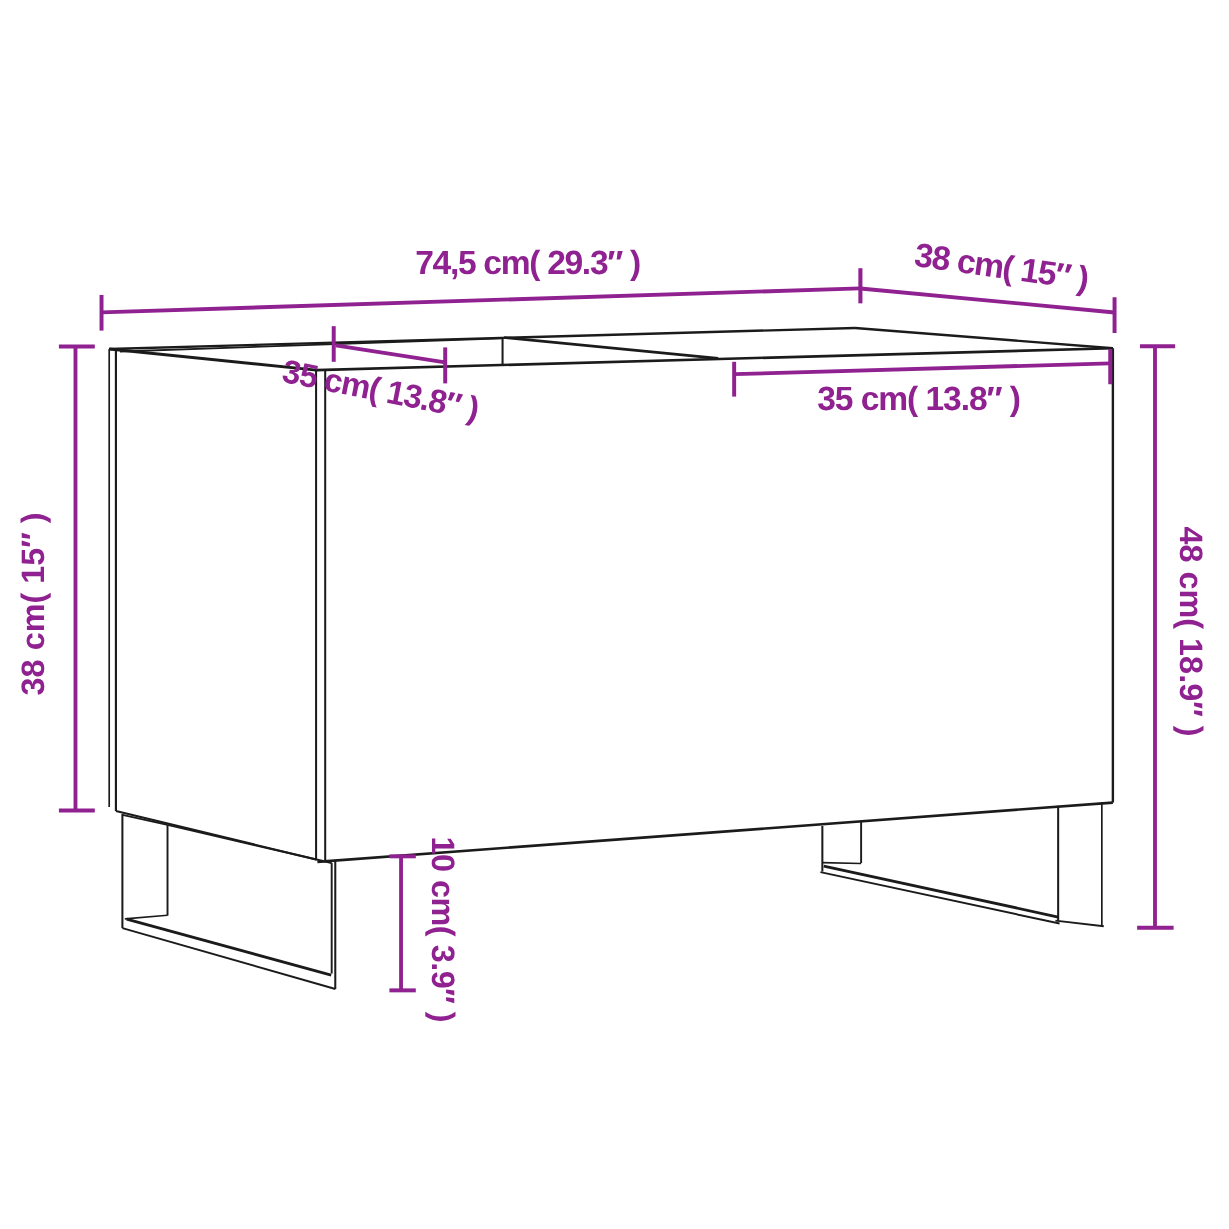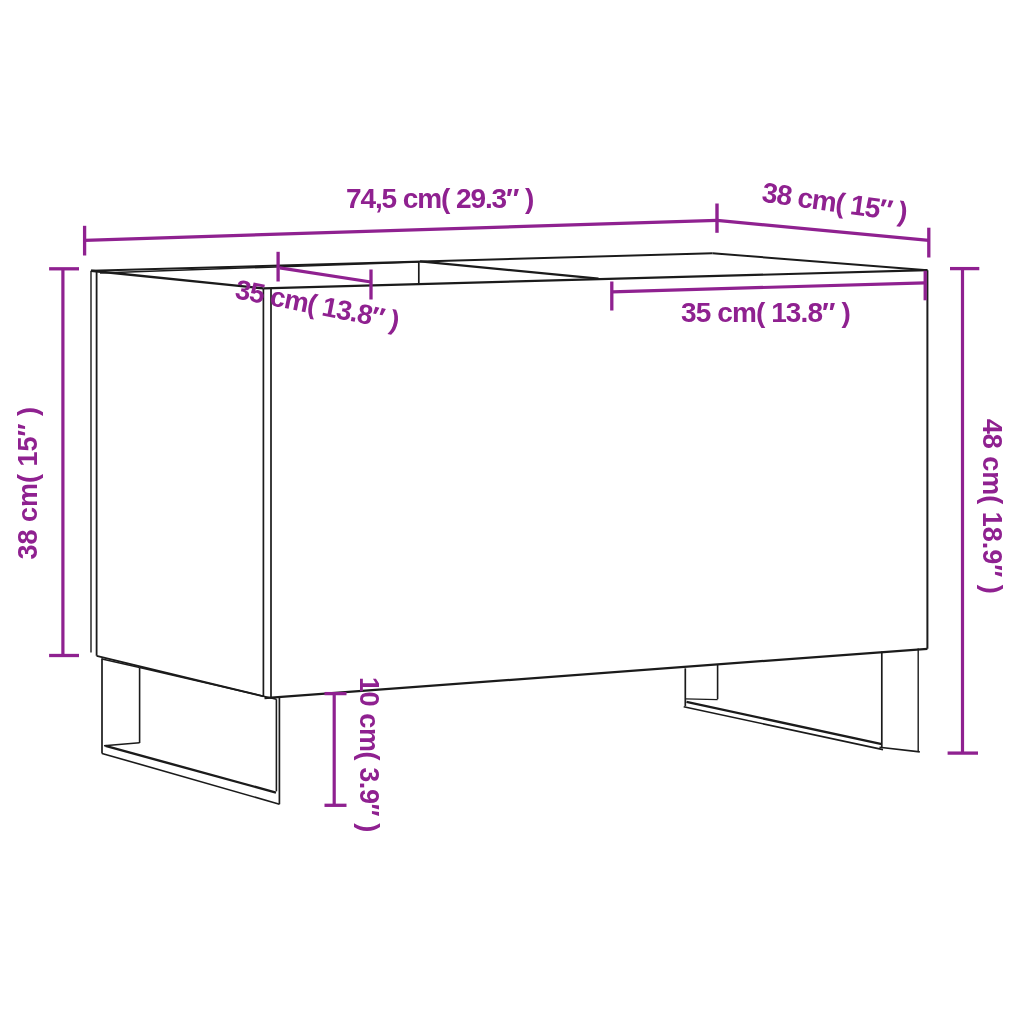--- a/index.html
+++ b/index.html
@@ -1,16 +1,16 @@
 <!DOCTYPE html>
 <html><head>
 <meta charset="utf-8">
 <style>
   html,body{margin:0;padding:0;background:#ffffff;}
-  .wrap{width:1024px;height:978px;position:relative;}
+  .wrap{width:1024px;height:978px;position:relative;margin-top:20px;}
   text{font-family:"Liberation Sans", sans-serif;font-weight:bold;fill:#8F2190;}
 </style>
 </head>
 <body>
 <div class="wrap">
 <svg width="1024" height="1024" viewBox="0 0 1024 1024">
 
   <rect x="0" y="0" width="1024" height="1024" fill="#ffffff"></rect>
 
   <g stroke="#1b1b1b" fill="none">

